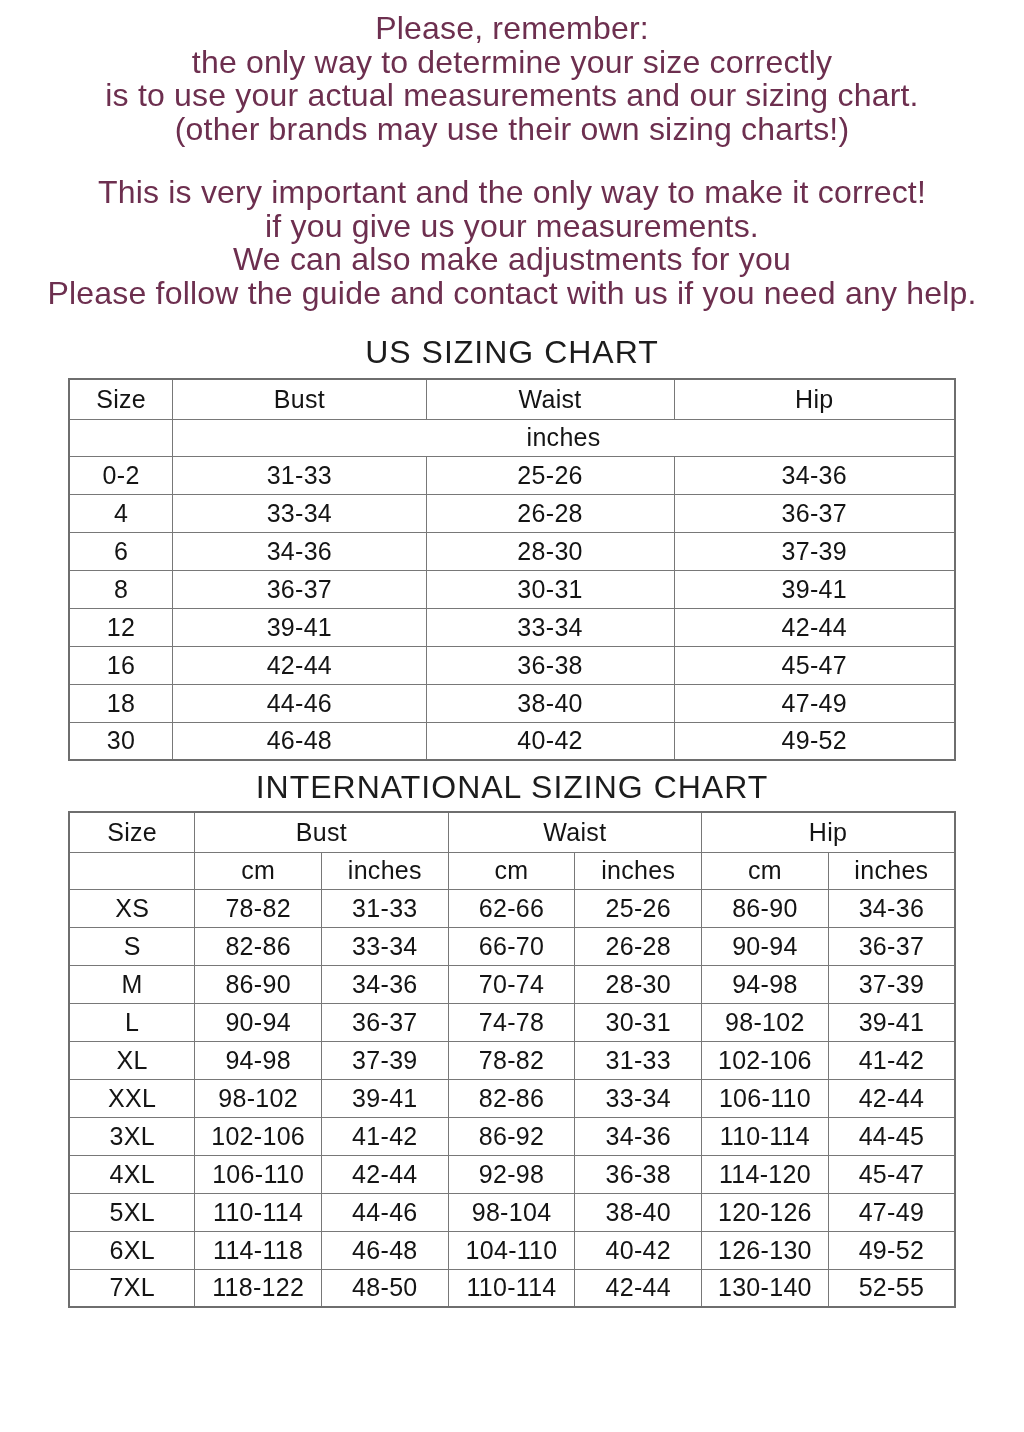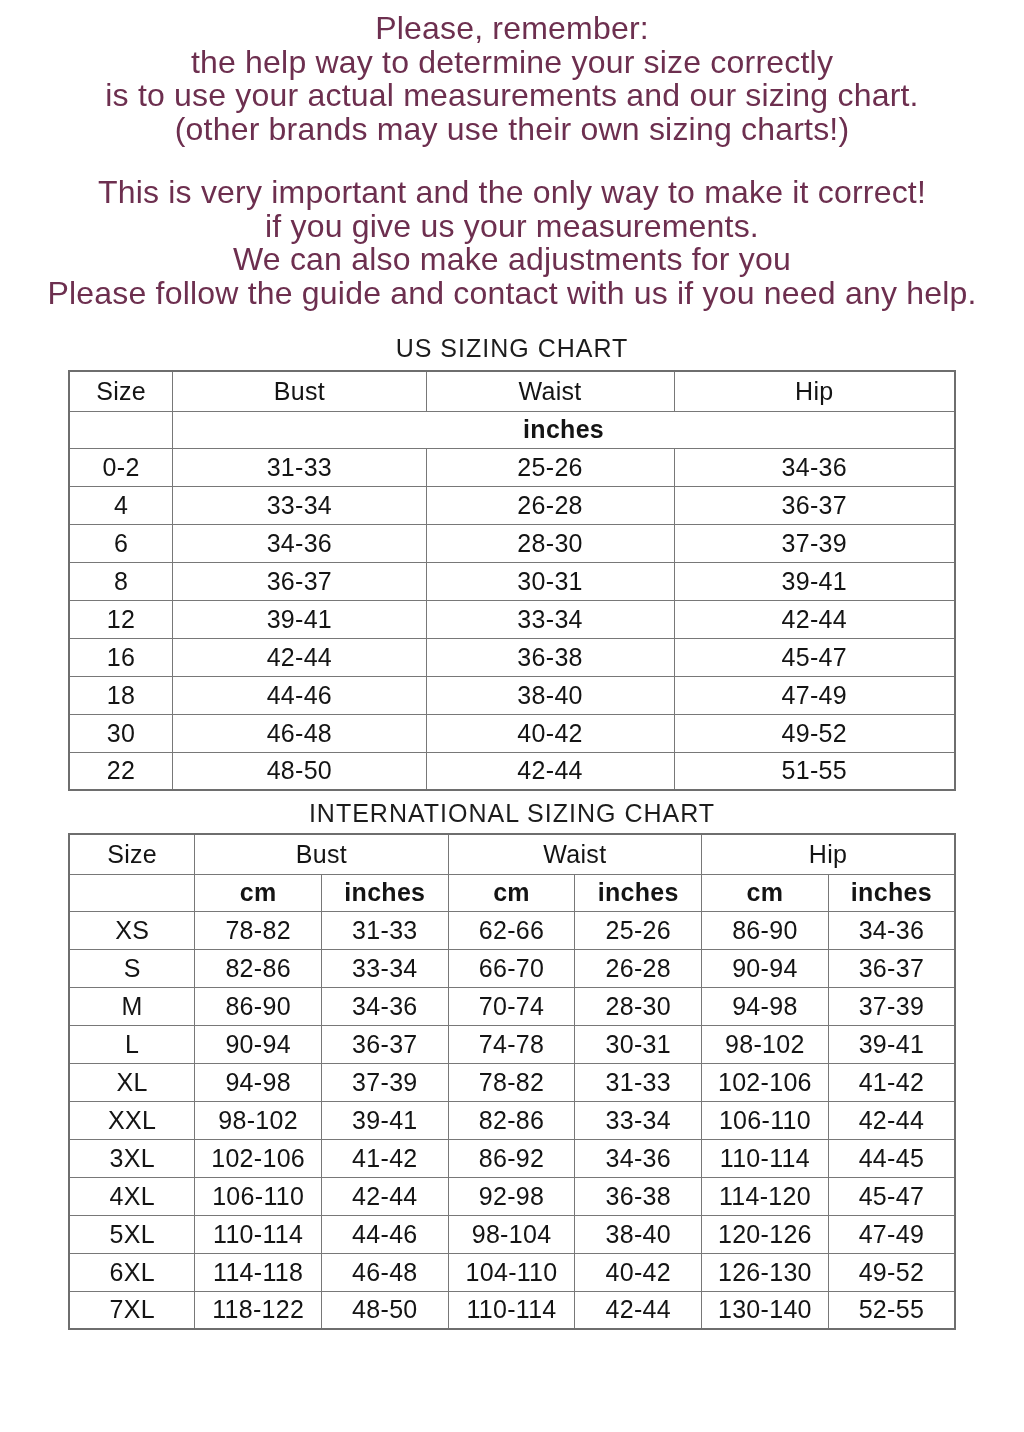--- a/index.html
+++ b/index.html
@@ -17,21 +17,21 @@
     font-size: 32px;
     font-weight: 300;
     line-height: 33.5px;
     letter-spacing: 0.2px;
   }
   .intro-block2 { margin-top: 30px; }
 
   .chart-title {
     text-align: center;
     color: #1c1c1c;
-    font-size: 25px;
+    font-size: 32px;
     font-weight: 300;
     letter-spacing: 1px;
     margin-top: 24px;
     margin-bottom: 7px;
   }
   .chart-title.intl { margin-top: 8px; margin-bottom: 5px; }
 
   table.size-chart {
     width: 888px;
     margin: 0 auto;
@@ -45,39 +45,39 @@
     border: 1.5px solid #787878;
     text-align: center;
     vertical-align: middle;
     font-weight: 300;
     font-size: 25px;
     letter-spacing: 0.3px;
     padding: 0;
   }
   table.size-chart th { height: 40px; }
   table.size-chart td { height: 38px; }
-  table.size-chart tr.unit-row td { height: 37px; font-weight: bold; }
+  table.size-chart tr.unit-row td { height: 37px; }
 
   
   #us-table col.c-size  { width: 11.7%; }
   #us-table col.c-bust  { width: 28.6%; }
   #us-table col.c-waist { width: 28.0%; }
   #us-table col.c-hip   { width: 31.7%; }
 
   
   #intl-table col.c-size { width: 14.2%; }
   #intl-table col.c-eq   { width: 14.3%; }
 </style>
 </head>
 <body>
 
 <div class="intro">
   <div class="intro-block1">
     <div>Please, remember:</div>
-    <div>the help way to determine your size correctly</div>
+    <div>the only way to determine your size correctly</div>
     <div>is to use your actual measurements and our sizing chart.</div>
     <div>(other brands may use their own sizing charts!)</div>
   </div>
   <div class="intro-block2">
     <div>This is very important and the only way to make it correct!</div>
     <div>if you give us your measurements.</div>
     <div>We can also make adjustments for you</div>
     <div>Please follow the guide and contact with us if you need any help.</div>
   </div>
 </div>
@@ -145,26 +145,20 @@
         <td>44-46</td>
         <td>38-40</td>
         <td>47-49</td>
       </tr>
       <tr>
         <td>30</td>
         <td>46-48</td>
         <td>40-42</td>
         <td>49-52</td>
       </tr>
-      <tr>
-        <td>22</td>
-        <td>48-50</td>
-        <td>42-44</td>
-        <td>51-55</td>
-      </tr>
     </tbody>
 </table>
 
 <div class="chart-title intl">INTERNATIONAL SIZING CHART</div>
 
 <table class="size-chart" id="intl-table">
   <colgroup>
     <col class="c-size">
       <col class="c-eq">
       <col class="c-eq">

